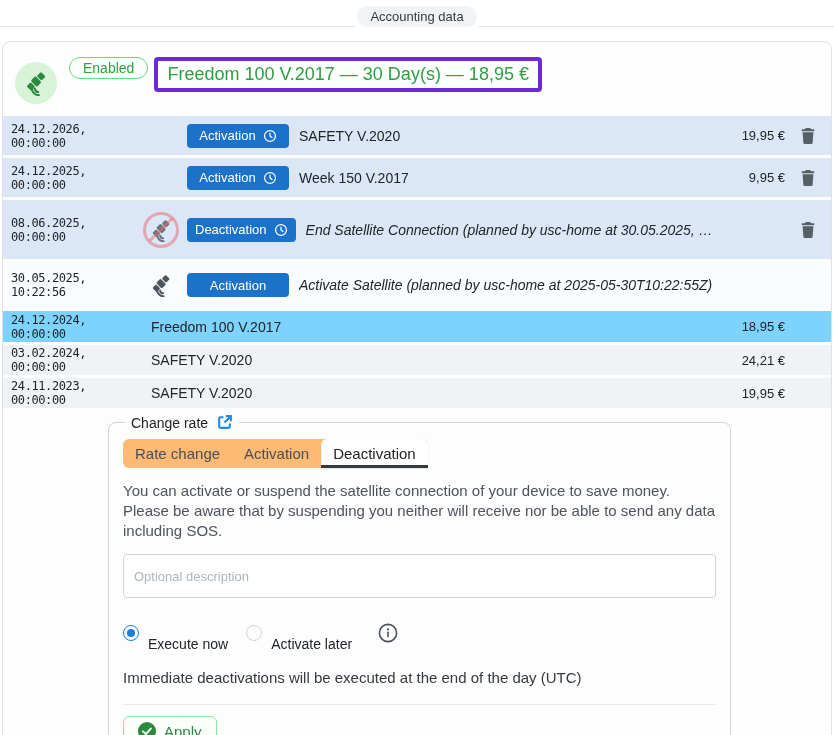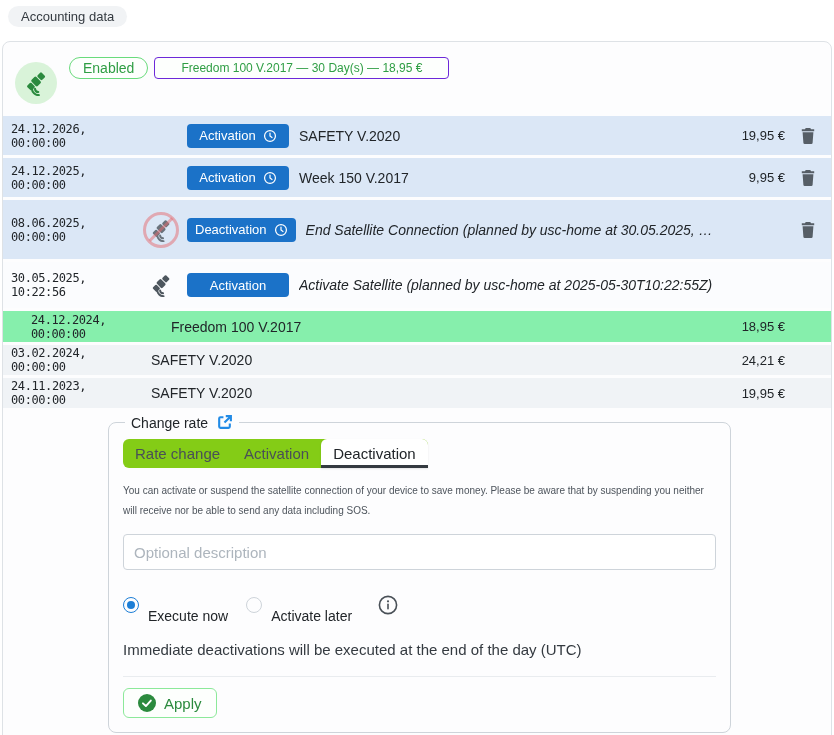--- a/index.html
+++ b/index.html
@@ -1,52 +1,52 @@
 <!DOCTYPE html>
 <html><head>
 <meta charset="utf-8">
 <style>
   * { margin:0; padding:0; box-sizing:border-box; }
   html,body { width:834px; height:735px; overflow:hidden; background:#fff;
     font-family:"Liberation Sans", sans-serif; color:#212529; }
 
   
-  .topbar { display:flex; align-items:flex-start; padding:6px 6px 0;flex-direction:column; }
+  .topbar { display:flex; align-items:flex-end; padding:6px 0 0; }
   .topbar .hr { flex:1; height:1px; background:#dee2e6; }
   .top-pill { background:#f1f3f5; border-radius:999px; padding:3px 13px; font-size:13px;
     color:#343a40; margin:0 2px; white-space:nowrap; }
 
   
   .card { margin:14px 2px 0; border:1px solid #dee2e6; border-radius:8px; background:#fdfdfe;
     height:760px; }
 
   
   .plan { display:flex; gap:12px; padding:15px 12px 0; }
   .plan-ic { width:42px; height:42px; border-radius:50%; background:#d9f3d9; flex:none;
     display:flex; align-items:center; justify-content:center; margin-top:5px; }
   .plan-info { display:flex; flex-direction:row; gap:6px; }
   .pill-enabled { align-self:flex-start; border:1px solid #69db7c; color:#2f9e44;
     border-radius:999px; padding:2px 13px; font-size:14px; background:#fdfffd; }
-  .rate-box { align-self:flex-start; border:1px solid #6d28d9; color:#2f9e44;
-    border-radius:4px; padding:3px 26px; font-size:12px; background:#fdfffd; }
+  .rate-box { align-self:flex-start; border:4px solid #6d28d9; color:#2f9e44;
+    border-radius:4px; padding:3px 9px; font-size:18px; background:#fdfffd; }
 
   
   .tbl { margin-top:12px; }
   .thead { display:flex; align-items:center; height:30px; font-size:14px; }
   .c-date { width:140px; padding-left:8px; flex:none;
     font-family:"DejaVu Sans Mono", monospace; font-size:12px; letter-spacing:-0.4px; }
   .thead .c-date { font-family:"Liberation Sans", sans-serif; font-size:14px; letter-spacing:0; }
   .c-main { flex:1; display:flex; align-items:center; min-width:0; }
   .c-price { width:68px; flex:none; text-align:right; font-size:13px; }
   .c-action { width:46px; flex:none; display:flex; justify-content:center; align-items:center; }
   .sp { flex:1; }
   .row { display:flex; align-items:center; margin-bottom:3px; }
   .bg-blue { background:#dbe7f6; }
   .bg-white { background:#fbfcfe; }
-  .bg-green { background:#86efac;padding-left:20px; }
+  .bg-green { background:#7dd3fc; }
   .bg-gray { background:#f0f3f6; }
   .h39 { height:39px; } .h47 { height:59px; } .h46 { height:46px; }
   .h31 { height:31px; } .h30 { height:30px; }
   .slot { width:36px; height:36px; margin-right:8px; flex:none; position:relative;
     display:flex; align-items:center; justify-content:center; }
   .badge { height:24px; min-width:102px; padding:0 8px; background:#1b72c8; color:#fff;
     font-size:13px; border-radius:4px; display:inline-flex; align-items:center;
     justify-content:center; gap:7px; margin-right:10px; flex:none; }
   .desc { font-size:14px; white-space:nowrap; overflow:hidden; text-overflow:ellipsis; }
   .desc.solo { margin-left:8px; }
@@ -55,27 +55,27 @@
     border:3px solid rgba(229,105,110,0.5); }
   .ban-circle::after { content:""; position:absolute; top:46%; left:-1px; right:-1px;
     height:3px; background:rgba(229,105,110,0.5); transform:rotate(-45deg); }
   .trash { cursor:pointer; }
 
   
   fieldset.change { margin:6px 100px 0 105px; border:1px solid #ced4da; border-radius:8px;
     padding:4px 14px 14px; background:#fdfdfe; }
   fieldset.change legend { display:flex; align-items:center; gap:8px; padding:0 6px;
     margin-left:2px; font-size:14px; color:#212529; }
-  .tabbar { display:inline-flex; background:#84cc16; border-radius:6px; margin-top:4px; }
+  .tabbar { display:inline-flex; background:#fdba74; border-radius:6px; margin-top:4px; }
   .tab { padding:6px 12px; font-size:15px; color:#495057; cursor:pointer; border-radius:6px; }
   .tab.active { background:#fff; color:#212529; border-radius:6px 6px 0 0;
     border-bottom:3px solid #343a40; padding-bottom:3px; box-shadow:0 1px 2px rgba(0,0,0,0.10); }
-  .form-desc { margin-top:13px; font-size:10px; line-height:20px; color:#4d545c; }
-  .opt-input { margin-top:13px; width:100%; height:36px; border:1px solid #ced4da;
-    border-radius:4px; padding:0 10px; font-size:15px; color:#212529; background:#fff;
+  .form-desc { margin-top:13px; font-size:15px; line-height:20px; color:#4d545c; }
+  .opt-input { margin-top:13px; width:100%; height:44px; border:1px solid #ced4da;
+    border-radius:4px; padding:0 10px; font-size:13px; color:#212529; background:#fff;
     font-family:"Liberation Sans", sans-serif; outline:none; }
   .opt-input::placeholder { color:#adb5bd; }
   .radio-row { margin-top:16px; display:flex; align-items:center; }
   .radio { width:16px; height:16px; border-radius:50%; margin-right:9px; flex:none;
     position:relative; cursor:pointer; }
   .radio.sel { border:1px solid #1c7ed6; }
   .radio.sel::after { content:""; position:absolute; inset:3px; border-radius:50%;
     background:#1c7ed6; }
   .radio.unsel { border:1px solid #ced4da; background:#fdfdfe; }
   .radio-label { font-size:14px; margin-right:18px;margin-top:22px; }

